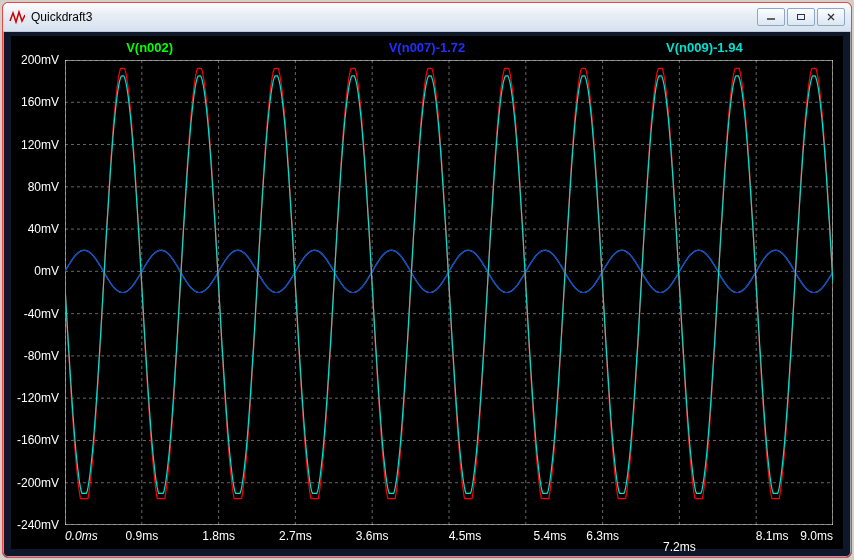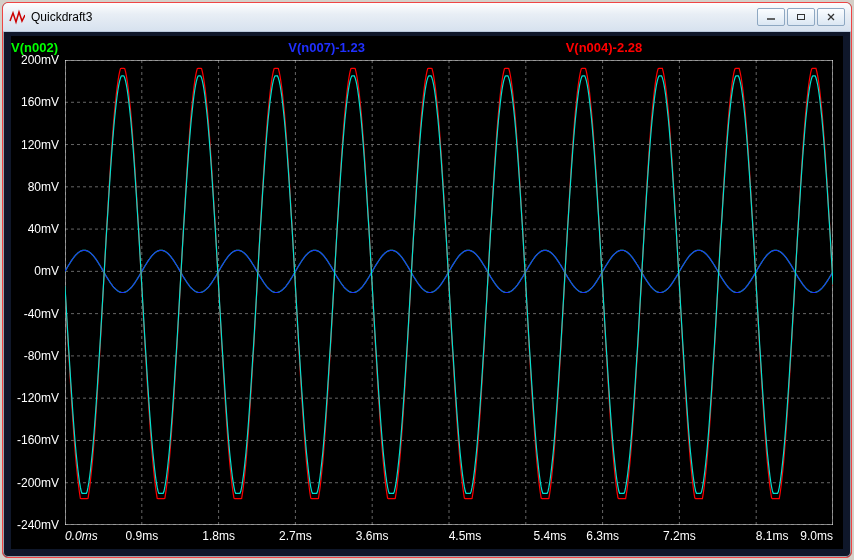--- a/index.html
+++ b/index.html
@@ -5,21 +5,21 @@
 body{margin:0;padding:0;font-family:"Segoe UI",Tahoma,sans-serif;font-size:12px;background:#d4d0c8;width:854px;height:560px;overflow:hidden}
 .window{position:absolute;left:2px;top:2px;width:848px;height:554px;border:1px solid #ef4444;border-radius:6px;background:#0f172a;box-shadow:0 0 0 1px rgba(255,255,255,.6) inset}
 .titlebar{height:28px;background:linear-gradient(#fdfefe,#e8eef5 40%,#d7e2ef);border-radius:5px 5px 0 0;display:flex;align-items:center;padding:0 6px;border-bottom:1px solid #b9c8db}
 .app-icon{width:16px;height:16px;margin-right:6px;display:flex;align-items:center;justify-content:center}
 .title-text{flex:1;color:#000;font-size:12px}
 .win-btns{display:flex;gap:2px}
 .win-btn{width:26px;height:16px;border:1px solid #8ea8c2;border-radius:2px;background:linear-gradient(#fbfdff,#dbe7f3);color:#333;font-size:9px;display:flex;align-items:center;justify-content:center;cursor:default}
 .win-btn svg{display:block}
 .client{position:absolute;left:8px;top:33px;right:8px;bottom:8px;background:#000}
 .legend{position:absolute;left:0;top:4px;right:0;height:18px;display:flex;font:bold 13px Arial;color:#fff}
-.legend span{flex:1;text-align:left}
+.legend span{flex:1;text-align:center}
 .plot{position:absolute;left:54px;top:24px;right:10px;bottom:24px}
 .plot svg{position:absolute;inset:0;width:100%;height:100%}
 .yaxis{position:absolute;left:0;top:24px;width:52px;bottom:24px}
 .ylab{position:absolute;right:4px;font:12px Arial;color:#fff;transform:translateY(-50%);white-space:nowrap}
 .xaxis{position:absolute;left:54px;right:10px;bottom:4px;height:16px}
 .xlab{position:absolute;top:0;font:12px Arial;color:#fff;transform:translateX(-50%);white-space:nowrap}
 line.grid{stroke:#666;stroke-dasharray:3,3;stroke-width:1}
 line.axis{stroke:#fff;stroke-width:1}
 polyline.trace{fill:none;stroke-width:1.2}
 </style>
@@ -50,22 +50,22 @@
             <line x1="2" y1="1" x2="8" y2="7" stroke="#333" stroke-width="1.3"></line>
             <line x1="8" y1="1" x2="2" y2="7" stroke="#333" stroke-width="1.3"></line>
           </svg>
         </div>
     </div>
   </div>
 
   <div class="client">
     <div class="legend" id="legend">
         <span style="color: rgb(0, 255, 0);">V(n002)</span>
-        <span style="color: rgb(32, 48, 255);">V(n007)-1.23</span>
-        <span style="color: rgb(255, 0, 0);">V(n004)-2.28</span>
+        <span style="color: rgb(32, 48, 255);">V(n007)-1.72</span>
+        <span style="color: rgb(0, 224, 208);">V(n009)-1.94</span>
       </div>
     <div class="yaxis" id="yaxis">
         <div class="ylab" style="top: 100%;">-240mV</div>
         <div class="ylab" style="top: 90.9091%;">-200mV</div>
         <div class="ylab" style="top: 81.8182%;">-160mV</div>
         <div class="ylab" style="top: 72.7273%;">-120mV</div>
         <div class="ylab" style="top: 63.6364%;">-80mV</div>
         <div class="ylab" style="top: 54.5455%;">-40mV</div>
         <div class="ylab" style="top: 45.4545%;">0mV</div>
         <div class="ylab" style="top: 36.3636%; text-align: right;">40mV</div>
@@ -76,21 +76,21 @@
       </div>
     <div class="xaxis" id="xaxis">
         <div class="xlab" style="transform: translateX(0px); left: 0%; font-style: italic;">0.0ms</div>
         <div class="xlab" style="left: 10%; text-align: right;">0.9ms</div>
         <div class="xlab" style="left: 20%;">1.8ms</div>
         <div class="xlab" style="left: 30%;">2.7ms</div>
         <div class="xlab" style="left: 40%;">3.6ms</div>
         <div class="xlab" style="left: 50%; margin-left: 16px;">4.5ms</div>
         <div class="xlab" style="left: 60%; padding-left: 48px;">5.4ms</div>
         <div class="xlab" style="left: 70%;">6.3ms</div>
-        <div class="xlab" style="left: 80%;">7.2ms</div>
+        <div class="xlab" style="left: 80%; margin-top: 11px;">7.2ms</div>
         <div class="xlab" style="left: 90%; padding-left: 32px;">8.1ms</div>
         <div class="xlab" style="transform: translateX(-100%); left: 100%;">9.0ms</div>
       </div>
     <div class="plot">
       <svg id="plotsvg" viewBox="0 0 1000 1000" preserveAspectRatio="none">
           <line x1="0" y1="0" x2="0" y2="1000" class="grid" vector-effect="non-scaling-stroke"></line>
           <line x1="100" y1="0" x2="100" y2="1000" class="grid" vector-effect="non-scaling-stroke"></line>
           <line x1="200" y1="0" x2="200" y2="1000" class="grid" vector-effect="non-scaling-stroke"></line>
           <line x1="300.00000000000006" y1="0" x2="300.00000000000006" y2="1000" class="grid" vector-effect="non-scaling-stroke"></line>
           <line x1="400" y1="0" x2="400" y2="1000" class="grid" vector-effect="non-scaling-stroke"></line>

